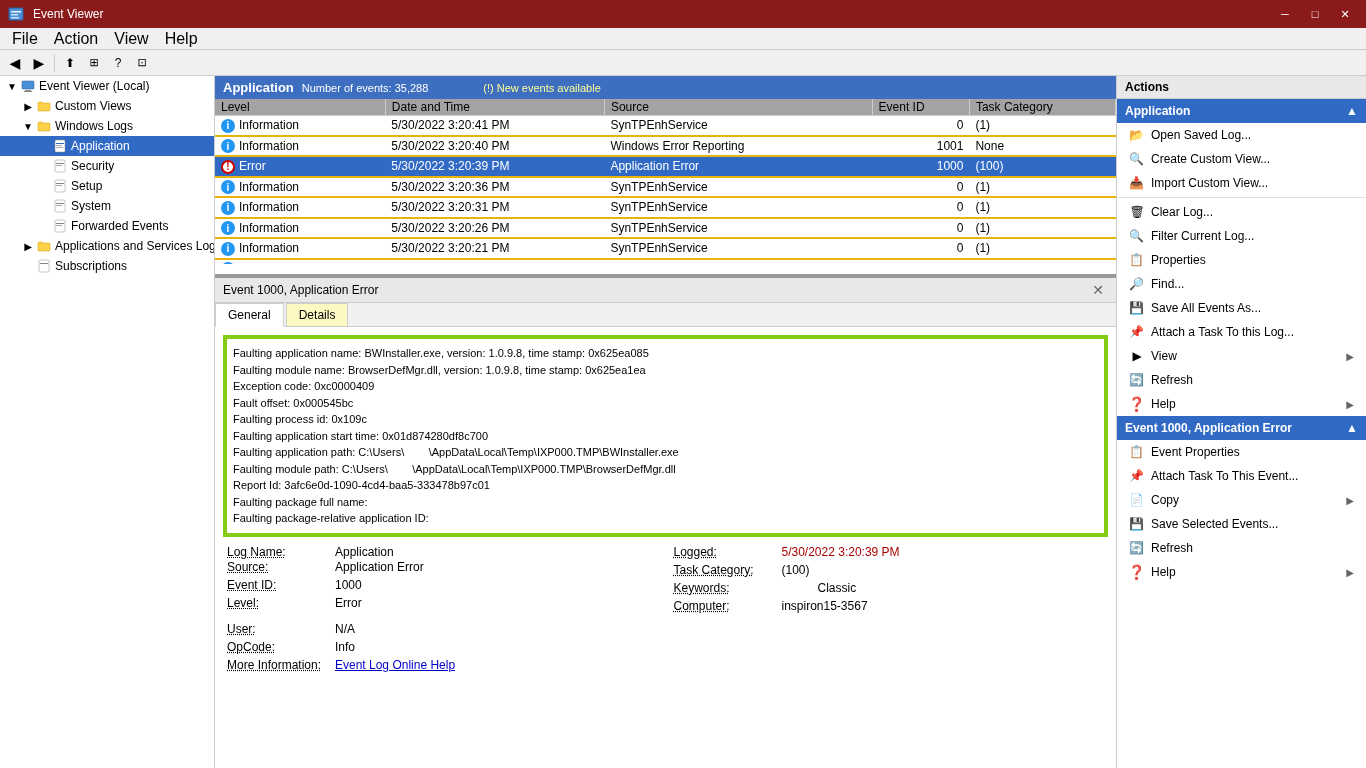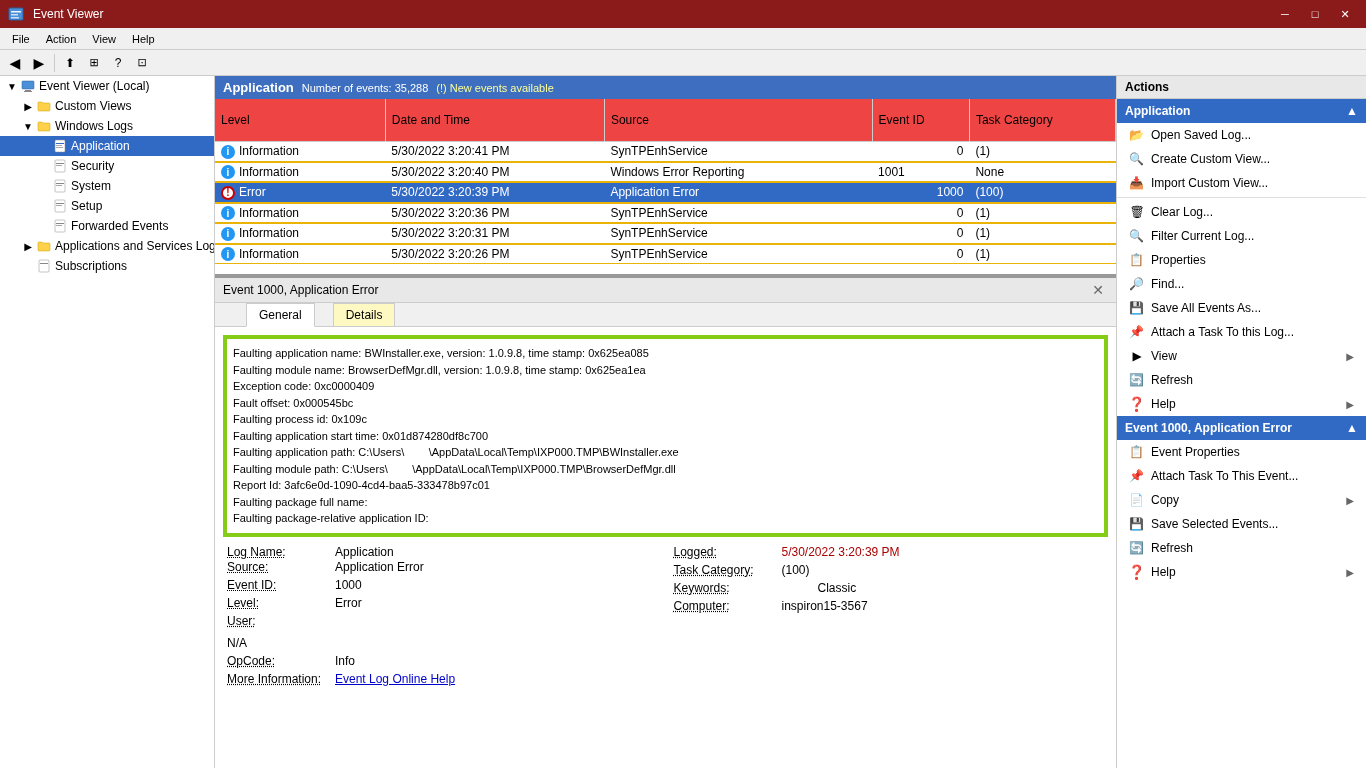--- a/index.html
+++ b/index.html
@@ -22,21 +22,21 @@
 
     
     #menu-bar {
       background: #f0f0f0;
       border-bottom: 1px solid #ccc;
       display: flex;
       height: 22px;
       align-items: center;
       padding: 0 4px;
     }
-    .menu-item { padding: 2px 8px; cursor: pointer; font-size: 11px; }
+    .menu-item { padding: 2px 8px; cursor: pointer; font-size: 16px; }
 
     
     #toolbar {
       background: #f0f0f0;
       border-bottom: 1px solid #ccc;
       display: flex;
       height: 26px;
       align-items: center;
       padding: 0 4px;
       gap: 2px;
@@ -108,24 +108,24 @@
     #event-list-header .app-name { font-weight: bold; font-size: 13px; }
     #event-list-header .event-count { font-size: 11px; }
 
     
     #event-table-container {
       overflow-y: auto;
       position: relative;
     }
     table { width: 100%; border-collapse: collapse; font-size: 12px; }
     table th {
-      background: #ef4444;
+      background: #a3a3a3;
       border-bottom: 1px solid #ccc;
       border-right: 1px solid #ccc;
-      padding: 14px 6px;
+      padding: 1px 6px;
       text-align: left;
       font-weight: normal;
       position: sticky;
       top: 0;
       z-index: 1;
       margin-top: 41px;
     }
     table td {
       padding: 2px 6px;
       border-bottom: 2px solid #eab308;
@@ -145,24 +145,23 @@
       background: #e8e8e8;
       border-bottom: 1px solid #ccc;
       padding: 4px 8px;
       display: flex;
       align-items: center;
       justify-content: space-between;
       font-size: 12px;
     }
     #detail-tabs {
       display: flex;
-      gap: 16px;
+      gap: 0;
       border-bottom: 1px solid #ccc;
       background: #f0f0f0;
-      padding-left: 31px;
     }
     .detail-tab {
       padding: 4px 12px;
       cursor: pointer;
       border: 1px solid #ccc;
       border-bottom: none;
       background: #fef9c3;
       font-size: 12px;
       margin-right: 2px;
     }
@@ -344,32 +343,32 @@
     </div>
 
     <div class="tree-item indent-4">
       <span class="tree-icon">
         <svg width="14" height="14" viewBox="0 0 14 14">
             <rect x="2" y="1" width="10" height="12" rx="1" fill="white" stroke="#888" stroke-width="0.5"></rect>
             <rect x="3" y="4" width="8" height="1" fill="#888"></rect>
             <rect x="3" y="6" width="6" height="1" fill="#aaa"></rect>
           </svg>
       </span>
-      <span>System</span>
+      <span>Setup</span>
     </div>
 
     <div class="tree-item indent-4">
       <span class="tree-icon">
         <svg width="14" height="14" viewBox="0 0 14 14">
             <rect x="2" y="1" width="10" height="12" rx="1" fill="white" stroke="#888" stroke-width="0.5"></rect>
             <rect x="3" y="4" width="8" height="1" fill="#888"></rect>
             <rect x="3" y="6" width="6" height="1" fill="#aaa"></rect>
           </svg>
       </span>
-      <span>Setup</span>
+      <span>System</span>
     </div>
 
     <div class="tree-item indent-4">
       <span class="tree-icon">
         <svg width="14" height="14" viewBox="0 0 14 14">
             <rect x="2" y="1" width="10" height="12" rx="1" fill="white" stroke="#888" stroke-width="0.5"></rect>
             <rect x="3" y="4" width="8" height="1" fill="#888"></rect>
             <rect x="3" y="6" width="6" height="1" fill="#aaa"></rect>
           </svg>
       </span>
@@ -397,21 +396,21 @@
       <span>Subscriptions</span>
     </div>
   </div>
 
   <div id="right-panel">
 
     <div id="event-list-area" style="height:195px; border-bottom: 2px solid #999;">
       <div id="event-list-header">
         <span class="app-name">Application</span>
         <span class="event-count">Number of events: 35,288</span>
-        <span class="event-count" style="color:#ffff99;">(!) New events available</span>
+        <span class="event-count" style="color:#ffff99;margin-left:47px;">(!) New events available</span>
       </div>
       <div id="event-table-container" style="height:165px; overflow-y:scroll;">
         <table>
           <thead>
             <tr>
               <th style="width:140px;">Level</th>
               <th style="width:180px;">Date and Time</th>
               <th style="width:220px;">Source</th>
               <th style="width:80px;">Event ID</th>
               <th style="width:120px;">Task Category</th>
@@ -423,21 +422,21 @@
                 <td><span><span style="display:inline-flex;align-items:center;justify-content:center;width:14px;height:14px;border-radius:50%;background:#2196F3;color:white;font-weight:bold;font-size:10px;margin-right:4px;">i</span></span>Information</td>
                 <td>5/30/2022 3:20:41 PM</td>
                 <td>SynTPEnhService</td>
                 <td style="text-align: right;">0</td>
                 <td>(1)</td>
               </tr>
               <tr>
                 <td><span><span style="display:inline-flex;align-items:center;justify-content:center;width:14px;height:14px;border-radius:50%;background:#2196F3;color:white;font-weight:bold;font-size:10px;margin-right:4px;">i</span></span>Information</td>
                 <td>5/30/2022 3:20:40 PM</td>
                 <td>Windows Error Reporting</td>
-                <td style="text-align: left;">1001</td>
+                <td style="text-align: right;">1001</td>
                 <td>None</td>
               </tr>
               <tr class="selected-row">
                 <td><span><span style="display:inline-flex;align-items:center;justify-content:center;width:14px;height:14px;border-radius:50%;background:white;border:2px solid #cc0000;color:#cc0000;font-weight:bold;font-size:10px;margin-right:4px;">!</span></span>Error</td>
                 <td>5/30/2022 3:20:39 PM</td>
                 <td>Application Error</td>
                 <td style="text-align: right;">1000</td>
                 <td>(100)</td>
               </tr>
               <tr>
@@ -514,21 +513,21 @@
               <span class="meta-value">Application Error</span>
             </div>
             <div class="meta-row" style="margin-top:4px;">
               <span class="meta-label">Event ID:</span>
               <span class="meta-value">1000</span>
             </div>
             <div class="meta-row" style="margin-top:4px;">
               <span class="meta-label">Level:</span>
               <span class="meta-value">Error</span>
             </div>
-            <div class="meta-row" style="margin-top:4px;flex-direction:column;">
+            <div class="meta-row" style="margin-top:12px;">
               <span class="meta-label">User:</span>
               <span class="meta-value">N/A</span>
             </div>
             <div class="meta-row" style="margin-top:4px;">
               <span class="meta-label">OpCode:</span>
               <span class="meta-value">Info</span>
             </div>
             <div class="meta-row" style="margin-top:4px;">
               <span class="meta-label">More Information:</span>
               <a class="meta-value link" style="text-decoration:underline; color:#0000cc;">Event Log Online Help</a>

